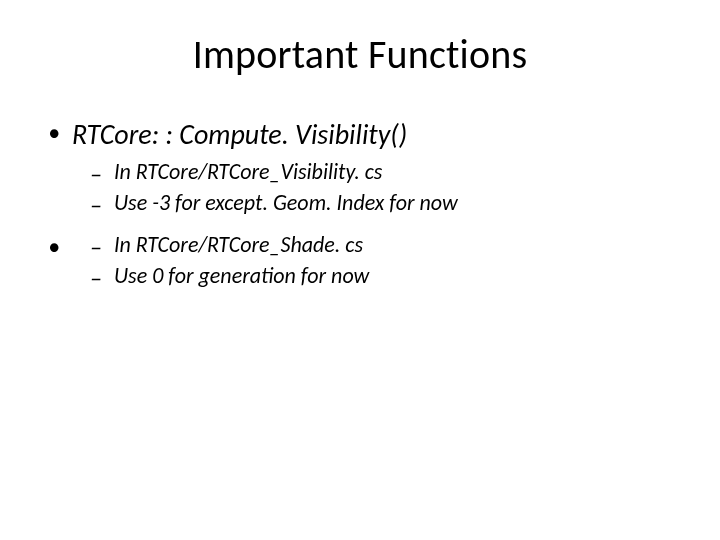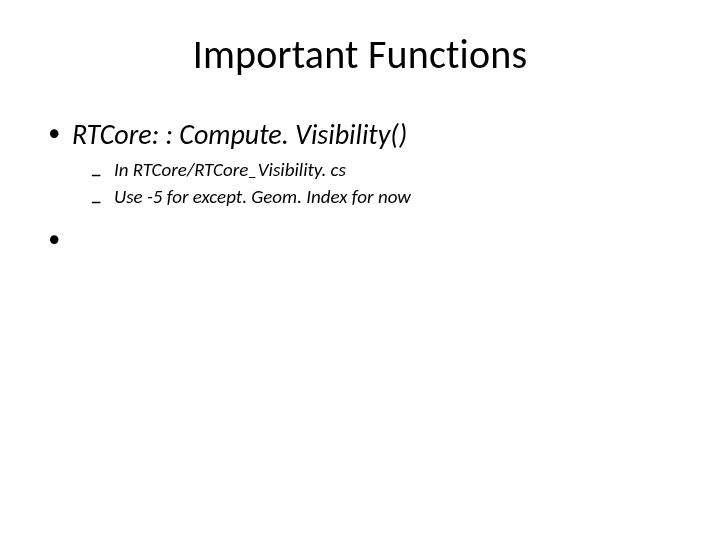--- a/index.html
+++ b/index.html
@@ -48,21 +48,21 @@
     line-height: 1.35;
   }
   ul.level2 {
     list-style: none;
     padding: 0;
     margin: 6px 0 14px 18px;
   }
   ul.level2 > li {
     position: relative;
     padding-left: 24px;
-    font-size: 19px;
+    font-size: 22px;
     line-height: 1.3;
     margin-bottom: 2px;
   }
   ul.level2 > li::before {
     content: "–";
     position: absolute;
     left: 0;
     top: 0;
     font-size: 24px;
   }
@@ -71,19 +71,23 @@
 <body>
 
 <div class="slide">
   <h1 class="title">Important Functions</h1>
 
   <ul class="level1">
     <li>
       <span>RTCore: : Compute. Visibility()</span>
       <ul class="level2">
         <li>In RTCore/RTCore_Visibility. cs</li>
-        <li>Use -5 for except. Geom. Index for now</li>
+        <li>Use -3 for except. Geom. Index for now</li>
       </ul>
     </li>
     <li>
+      <ul class="level2">
+        <li>In RTCore/RTCore_Shade. cs</li>
+        <li>Use 0 for generation for now</li>
+      </ul>
     </li>
   </ul>
 </div>
 
 </body></html>

